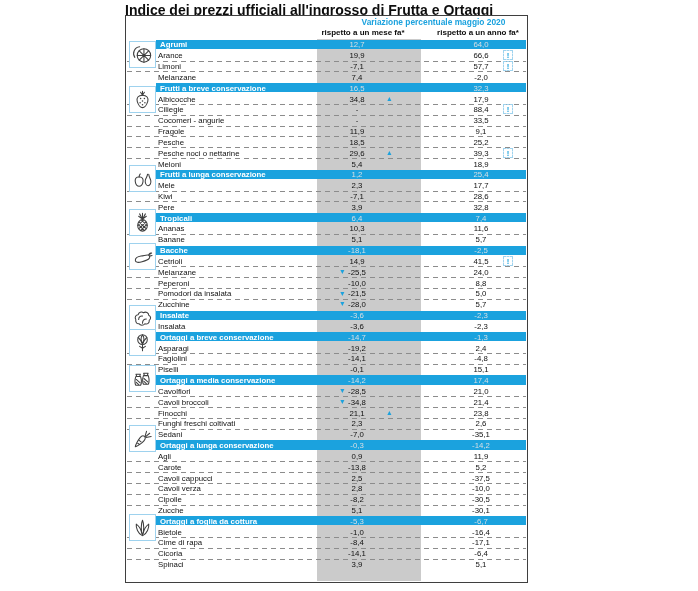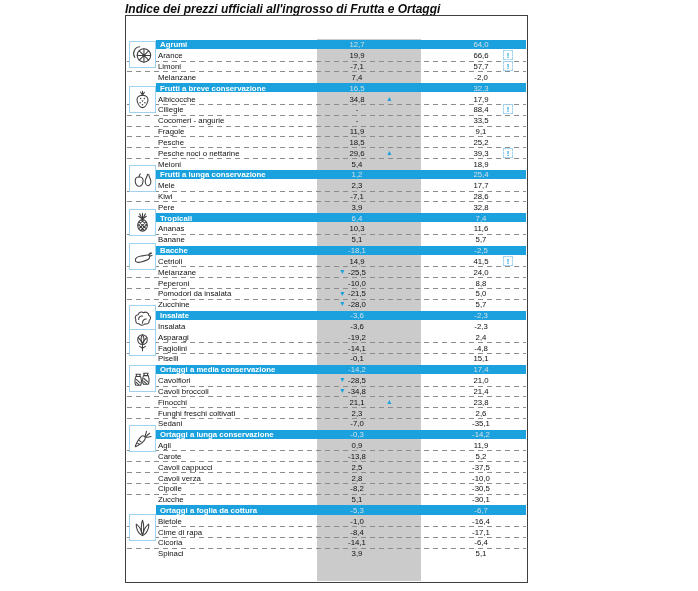--- a/index.html
+++ b/index.html
@@ -3,21 +3,21 @@
 <meta charset="utf-8">
 <style>
   html,body{margin:0;padding:0;}
   body{
     width:698px;height:591px;position:relative;background:#ffffff;
     font-family:"Liberation Sans", sans-serif;color:#111;
     overflow:hidden;
   }
   .page-title{
     position:absolute;left:125px;top:2px;
-    font-size:12px;font-weight:bold;color:#0d0d0d;white-space:nowrap;font-style:italic;
+    font-size:14px;font-weight:bold;color:#0d0d0d;white-space:nowrap;
   }
   .table{
     position:absolute;left:125px;top:15px;width:403px;height:568px;
     border:1px solid #3f3f3f;background:#fff;box-sizing:border-box;
   }
   .grayband{
     position:absolute;left:191px;top:23px;bottom:1px;width:104px;
     background:#cbcbcb;z-index:0;
   }
   .thead{position:absolute;left:0;top:0;right:0;height:23px;z-index:1;}
@@ -63,20 +63,25 @@
   .iconbox svg{width:23px;height:23px;stroke:#3f3f3f;fill:none;
     stroke-width:1.1;stroke-linecap:round;stroke-linejoin:round;}
 </style>
 </head>
 <body>
 
 <div class="page-title">Indice dei prezzi ufficiali all'ingrosso di Frutta e Ortaggi</div>
 
 <div class="table">
   <div class="grayband"></div>
+  <div class="thead">
+    <div class="main-head">Variazione percentuale maggio 2020</div>
+    <div class="h1">rispetto a un mese fa*</div>
+    <div class="h2">rispetto a un anno fa*</div>
+  </div>
   <div class="tbody">
       <div class="row cat">
         <div class="catbg"></div>
         <span class="lbl">Agrumi</span>
         <span class="val v1">12,7</span>
         <span class="val v2">64,0</span>
       </div>
       <div class="row item">
         <span class="lbl">Arance</span>
         <span class="val v1">19,9</span>
@@ -215,20 +220,26 @@
         <div class="catbg"></div>
         <span class="lbl">Insalate</span>
         <span class="val v1">-3,6</span>
         <span class="val v2">-2,3</span>
       </div>
       <div class="row item">
         <span class="lbl">Insalata</span>
         <span class="val v1">-3,6</span>
         <span class="val v2">-2,3</span>
       </div>
+      <div class="row cat">
+        <div class="catbg"></div>
+        <span class="lbl">Ortaggi a breve conservazione</span>
+        <span class="val v1">-14,7</span>
+        <span class="val v2">-1,3</span>
+      </div>
       <div class="row item">
         <span class="lbl">Asparagi</span>
         <span class="val v1">-19,2</span>
         <span class="val v2">2,4</span>
       </div>
       <div class="row item sep">
         <span class="lbl">Fagiolini</span>
         <span class="val v1">-14,1</span>
         <span class="val v2">-4,8</span>
       </div>

